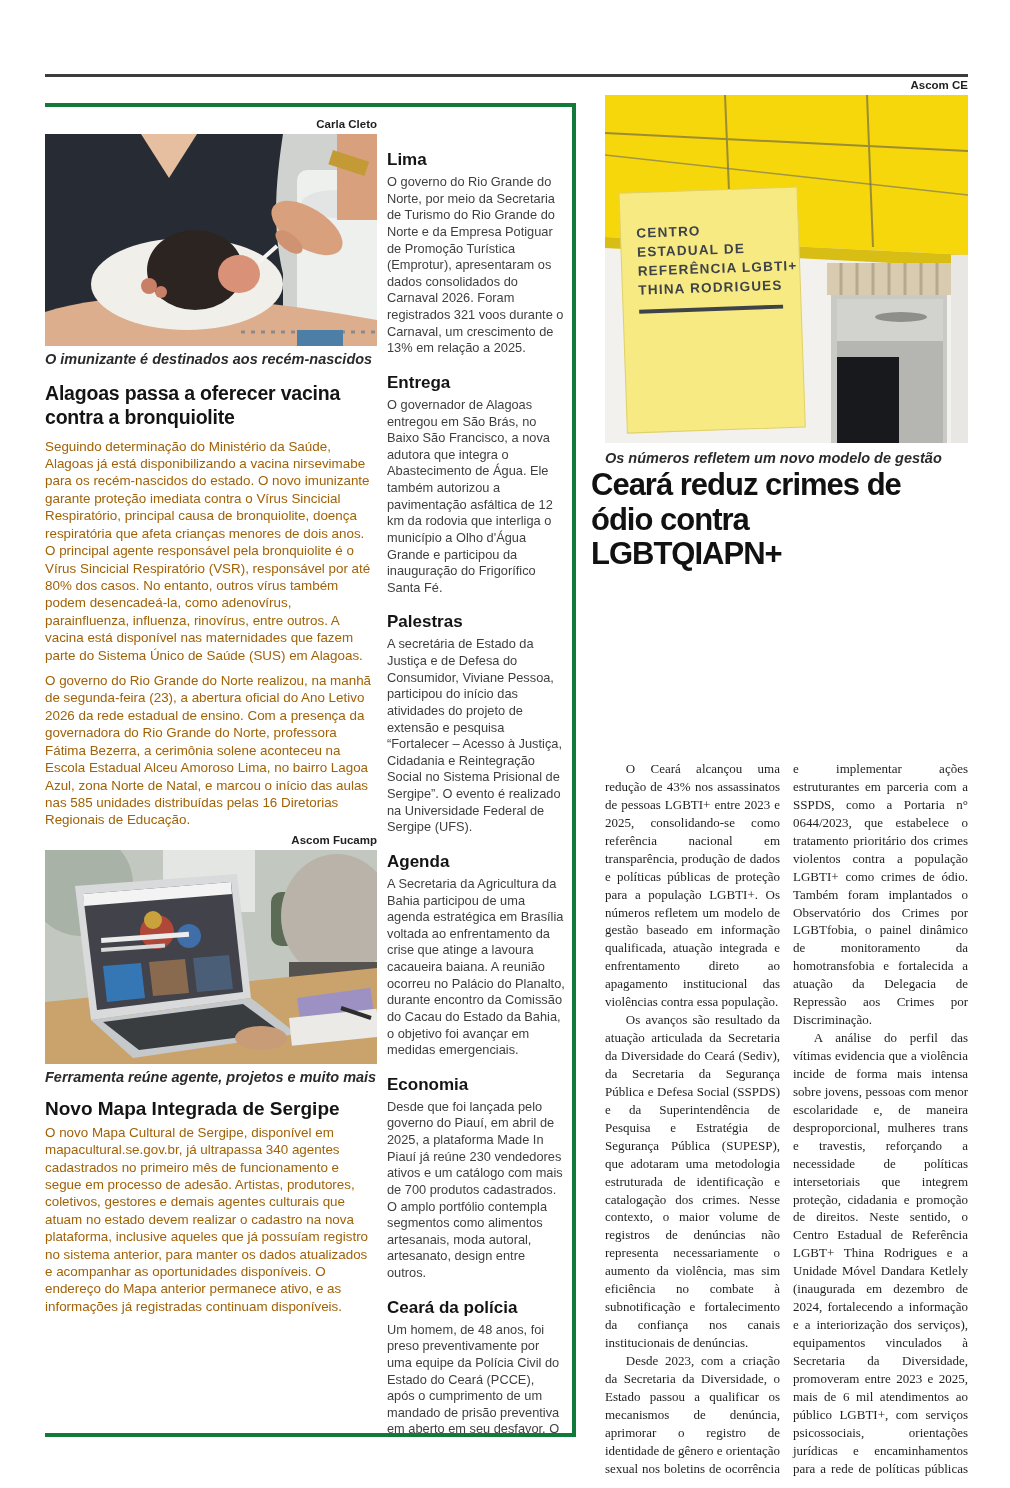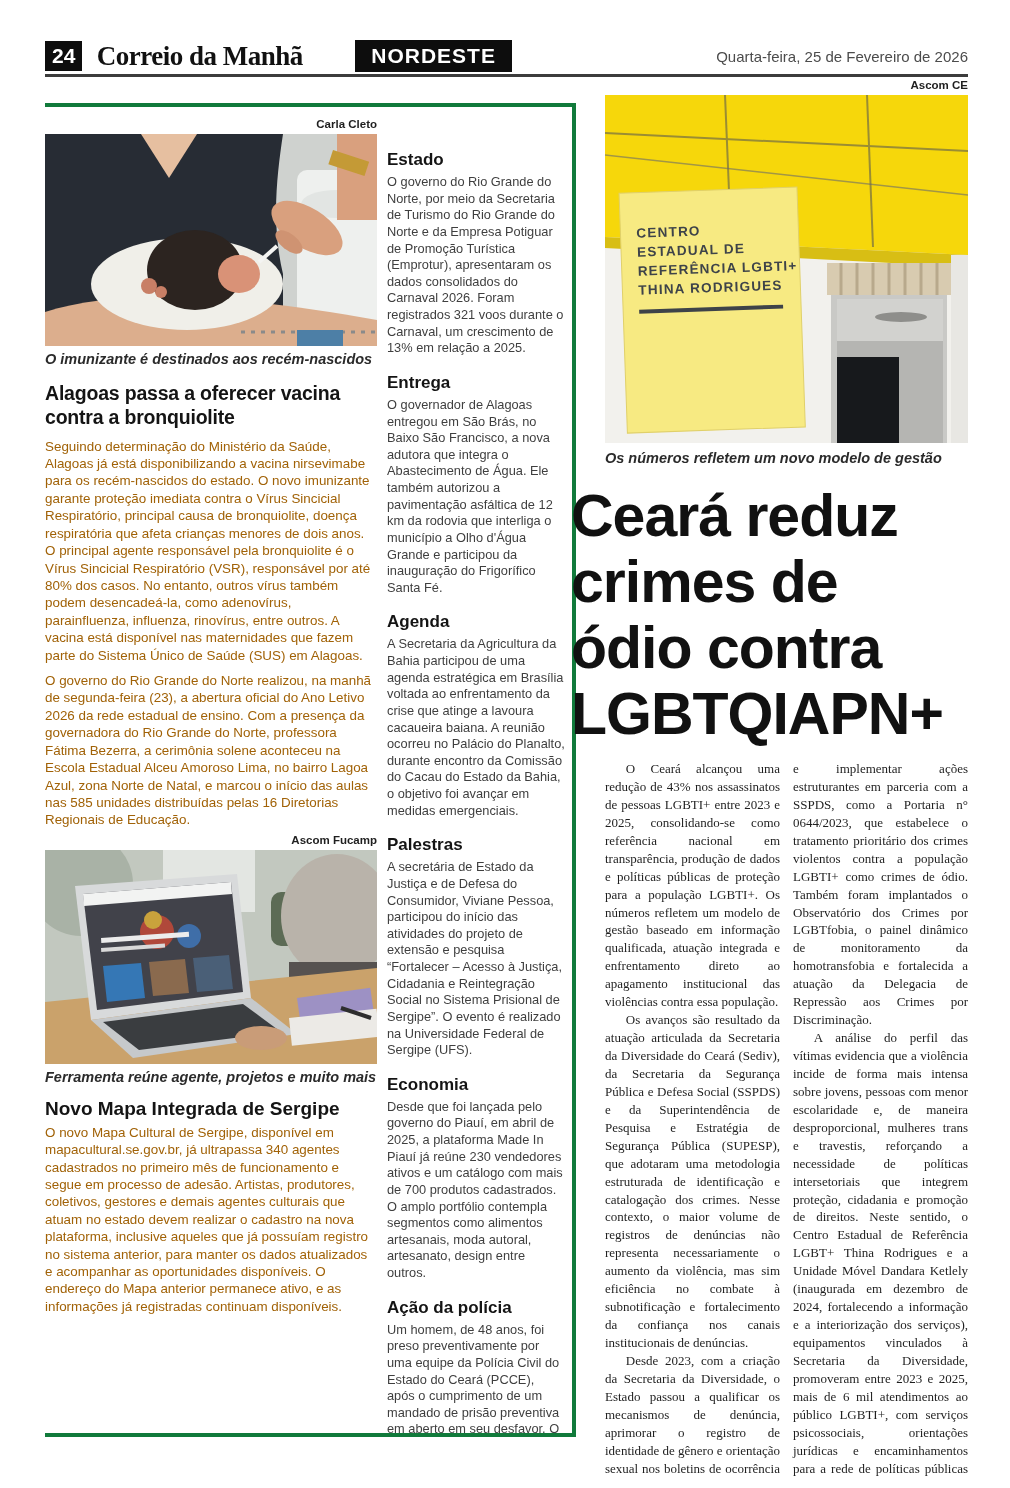--- a/index.html
+++ b/index.html
@@ -31,41 +31,35 @@
   .h2a{font-size:19px;font-weight:bold;color:#141414;line-height:1.15;margin-top:17px;}
   .bodytxt{font-size:13.4px;line-height:1.3;color:#a16207;margin-top:8px;}
   
   .briefs{position:absolute;left:387px;top:150px;width:178px;height:1284px;overflow:hidden;}
   .brief h3{font-size:17px;font-weight:bold;color:#141414;margin:0 0 4px 0;}
   .brief p{font-size:12.8px;line-height:1.3;color:#3f3f3f;margin:0 0 16px 0;}
   
   .ma-credit{position:absolute;left:605px;top:79px;width:363px;}
   .ma-photo{position:absolute;left:605px;top:95px;}
   .ma-caption{position:absolute;left:605px;top:450px;width:363px;}
-  .ma-headline{position:absolute;left:571px;top:468px;width:340px;
-               font-size:59px;font-weight:bold;color:#111;line-height:1.12;letter-spacing:-1px;margin-top:15px;}
+  .ma-headline{position:absolute;left:591px;top:468px;width:340px;
+               font-size:31px;font-weight:bold;color:#111;line-height:1.12;letter-spacing:-1px;}
   .ma-subhead{position:absolute;left:605px;top:692px;width:345px;
               font-size:22px;color:#3a3a3a;line-height:1.2;}
   .ma-body{position:absolute;left:605px;top:760px;width:363px;height:726px;
            column-count:2;column-gap:13px;overflow:hidden;
            font-family:"Liberation Serif",serif;font-size:13px;line-height:1.38;color:#1e1e1e;
            text-align:justify;}
   .ma-body p{margin:0;text-indent:1.6em;}
 </style>
 </head>
 <body>
 
 <div class="page">
 
-  <div class="hdr">
-    <span class="pagenum">24</span>
-    <span class="masthead">Correio da Manhã</span>
-    <span class="sectionbox">NORDESTE</span>
-    <span class="dateline">Quarta-feira, 25 de Fevereiro de 2026</span>
-  </div>
   <div class="hdr-rule"></div>
 
   <div class="green-frame"></div>
 
   <div class="leftcol">
     <div class="credit">Carla Cleto</div>
 
     <svg class="photo" width="332" height="212" viewBox="0 0 332 212">
       <rect width="332" height="212" fill="#cfd2cf"></rect>
       <rect x="252" y="36" width="80" height="176" rx="10" fill="#eef0ee"></rect>
@@ -125,41 +119,41 @@
 
     <div class="caption">Ferramenta reúne agente, projetos e muito mais</div>
 
     <div class="h2a" style="margin-top:13px;">Novo Mapa Integrada de Sergipe</div>
     <div class="bodytxt" style="margin-top:4px;">O novo Mapa Cultural de Sergipe, disponível em mapacultural.se.gov.br, já ultrapassa 340 agentes cadastrados no primeiro mês de funcionamento e segue em processo de adesão. Artistas, produtores, coletivos, gestores e demais agentes culturais que atuam no estado devem realizar o cadastro na nova plataforma, inclusive aqueles que já possuíam registro no sistema anterior, para manter os dados atualizados e acompanhar as oportunidades disponíveis. O endereço do Mapa anterior permanece ativo, e as informações já registradas continuam disponíveis.</div>
 
   </div>
 
   <div class="briefs">
     <div class="brief">
-      <h3>Estado</h3>
+      <h3>Lima</h3>
       <p>O governo do Rio Grande do Norte, por meio da Secretaria de Turismo do Rio Grande do Norte e da Empresa Potiguar de Promoção Turística (Emprotur), apresentaram os dados consolidados do Carnaval 2026. Foram registrados 321 voos durante o Carnaval, um crescimento de 13% em relação a 2025.</p>
     </div>
     <div class="brief">
       <h3>Entrega</h3>
       <p>O governador de Alagoas entregou em São Brás, no Baixo São Francisco, a nova adutora que integra o Abastecimento de Água. Ele também autorizou a pavimentação asfáltica de 12 km da rodovia que interliga o município a Olho d'Água Grande e participou da inauguração do Frigorífico Santa Fé.</p>
     </div>
     <div class="brief">
+      <h3>Palestras</h3>
+      <p>A secretária de Estado da Justiça e de Defesa do Consumidor, Viviane Pessoa, participou do início das atividades do projeto de extensão e pesquisa “Fortalecer – Acesso à Justiça, Cidadania e Reintegração Social no Sistema Prisional de Sergipe”. O evento é realizado na Universidade Federal de Sergipe (UFS).</p>
+    </div>
+    <div class="brief">
       <h3>Agenda</h3>
       <p>A Secretaria da Agricultura da Bahia participou de uma agenda estratégica em Brasília voltada ao enfrentamento da crise que atinge a lavoura cacaueira baiana. A reunião ocorreu no Palácio do Planalto, durante encontro da Comissão do Cacau do Estado da Bahia, o objetivo foi avançar em medidas emergenciais.</p>
     </div>
     <div class="brief">
-      <h3>Palestras</h3>
-      <p>A secretária de Estado da Justiça e de Defesa do Consumidor, Viviane Pessoa, participou do início das atividades do projeto de extensão e pesquisa “Fortalecer – Acesso à Justiça, Cidadania e Reintegração Social no Sistema Prisional de Sergipe”. O evento é realizado na Universidade Federal de Sergipe (UFS).</p>
-    </div>
-    <div class="brief">
       <h3>Economia</h3>
       <p>Desde que foi lançada pelo governo do Piauí, em abril de 2025, a plataforma Made In Piauí já reúne 230 vendedores ativos e um catálogo com mais de 700 produtos cadastrados. O amplo portfólio contempla segmentos como alimentos artesanais, moda autoral, artesanato, design entre outros.</p>
     </div>
     <div class="brief">
-      <h3>Ação da polícia</h3>
+      <h3>Ceará da polícia</h3>
       <p>Um homem, de 48 anos, foi preso preventivamente por uma equipe da Polícia Civil do Estado do Ceará (PCCE), após o cumprimento de um mandado de prisão preventiva em aberto em seu desfavor. O suspeito foi localizado e capturado nesse domingo (22), no município de Pacatuba, na Área Integrada de Segurança.</p>
     </div>
   </div>
 
   <div class="ma-credit credit">Ascom CE</div>
 
   <svg class="ma-photo" width="363" height="348" viewBox="0 0 363 348">
     <rect width="363" height="348" fill="#f2f1ed"></rect>
     <polygon points="0,0 363,0 363,160 0,142" fill="#f6d70b"></polygon>
     <polygon points="0,142 363,160 363,172 0,153" fill="#d8be14"></polygon>

